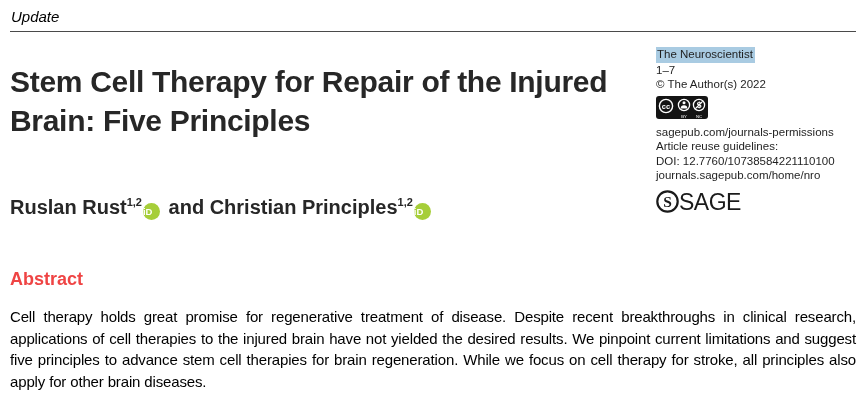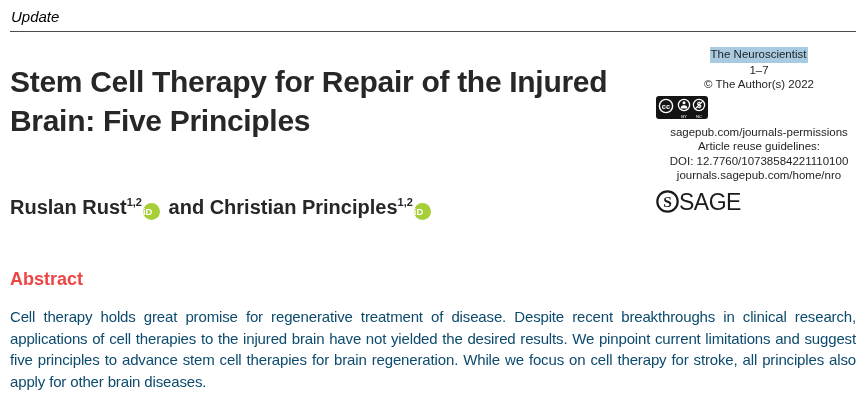--- a/index.html
+++ b/index.html
@@ -65,21 +65,20 @@
     margin: 0 3px 0 1px;
     letter-spacing: 0;
   }
   .journal-panel {
     position: absolute;
     left: 656px; top: 47px;
     width: 206px;
     font-size: 11.5px;
     line-height: 14.5px;
     color: #1f1f1f;
-    text-align: center;
   }
   .journal-panel p { margin: 0; }
   .journal-name-highlight {
     display: inline-block;
     background: #a9cbe2;
     padding: 0 2px 1px 1px;
   }
   .cc-badge { display: block; margin: 4px 0 5px 0; }
   .sage-logo { display: block; margin-top: 5px; }
   .abstract-heading {
@@ -90,21 +89,21 @@
     color: #ef4444;
   }
   .abstract-text {
     position: absolute;
     left: 10px; top: 306px;
     width: 846px;
     font-size: 15px;
     line-height: 21.5px;
     letter-spacing: -0.15px;
     text-align: justify;
-    color: #0c4a6e;
+    color: #000000;
   }
 </style>
 </head>
 <body>
 
 <div class="page">
 
   <div class="update-label">Update</div>
   <hr class="top-rule">
 

